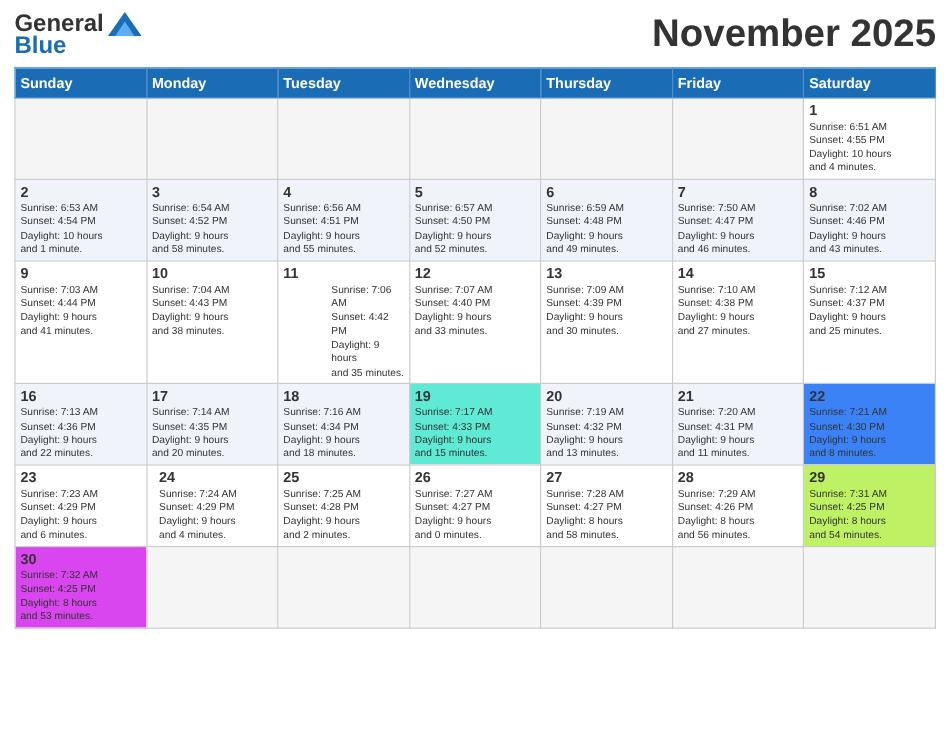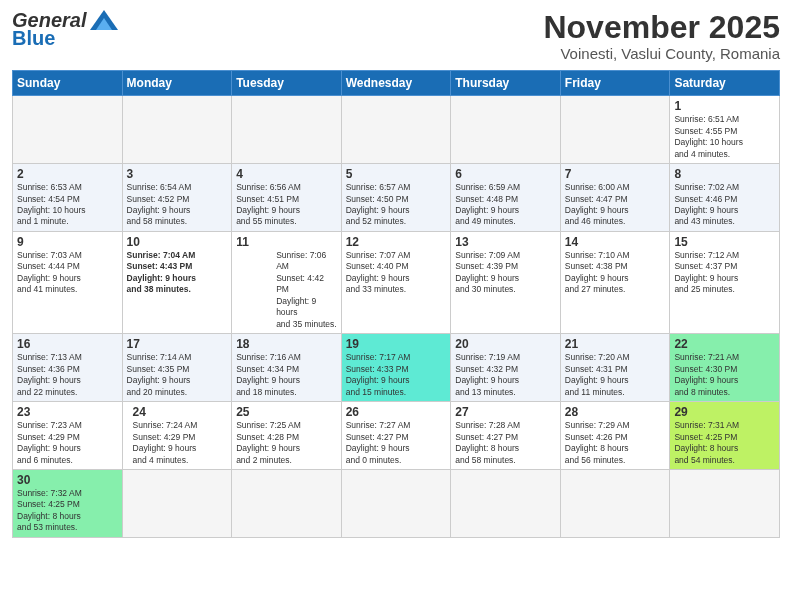--- a/index.html
+++ b/index.html
@@ -84,33 +84,32 @@
       line-height: 1.35;
     }
   </style>
 </head>
 <body>
 
 <div class="page">
   <div class="header">
     <div class="logo">
       <div style="display:flex;align-items:center;gap:4px;">
-        <div style="font-size:20px;font-weight:bold;color:#333;line-height:1;font-style:italic;">
+        <div style="font-size:20px;font-weight:bold;color:#333;line-height:1;">
           <span style="color:#333;">General</span>
         </div>
         <svg width="28" height="20" viewBox="0 0 28 20">
           <polygon points="0,20 14,0 28,20" fill="#1a6db5"></polygon>
           <polygon points="6,20 14,8 22,20" fill="#5aaff0"></polygon>
         </svg>
       </div>
       <div style="font-size:20px;font-weight:bold;color:#1a6db5;line-height:1;margin-top:-2px;">Blue</div>
     </div>
     <div class="title-block">
       <div class="month-title">November 2025</div>
-      <div class="location-title">Voinesti, Vaslui County, Romania</div>
     </div>
   </div>
 
   <table class="calendar">
     <thead>
       <tr>
       <th>Sunday</th>
           <th>Monday</th>
           <th>Tuesday</th>
           <th>Wednesday</th>
@@ -166,21 +165,21 @@
           </td>
           <td style="background: rgb(240, 244, 250);">
             <span class="day-number">6</span>
             <div class="day-info" style="white-space: pre-line;">Sunrise: 6:59 AM
 Sunset: 4:48 PM
 Daylight: 9 hours
 and 49 minutes.</div>
           </td>
           <td style="background: rgb(240, 244, 250);">
             <span class="day-number">7</span>
-            <div class="day-info" style="white-space: pre-line;">Sunrise: 6:00 AM
+            <div class="day-info" style="white-space: pre-line;">Sunrise: 7:50 AM
 Sunset: 4:47 PM
 Daylight: 9 hours
 and 46 minutes.</div>
           </td>
           <td style="background: rgb(240, 244, 250);">
             <span class="day-number">8</span>
             <div class="day-info" style="white-space: pre-line;">Sunrise: 7:02 AM
 Sunset: 4:46 PM
 Daylight: 9 hours
 and 43 minutes.</div>
@@ -189,21 +188,21 @@
         <tr>
           <td style="background: rgb(255, 255, 255);">
             <span class="day-number">9</span>
             <div class="day-info" style="white-space: pre-line;">Sunrise: 7:03 AM
 Sunset: 4:44 PM
 Daylight: 9 hours
 and 41 minutes.</div>
           </td>
           <td style="background: rgb(255, 255, 255);">
             <span class="day-number">10</span>
-            <div class="day-info" style="white-space: pre-line; font-weight: bold;">Sunrise: 7:04 AM
+            <div class="day-info" style="white-space: pre-line;">Sunrise: 7:04 AM
 Sunset: 4:43 PM
 Daylight: 9 hours
 and 38 minutes.</div>
           </td>
           <td style="background: rgb(255, 255, 255);">
             <span class="day-number">11</span>
             <div class="day-info" style="white-space: pre-line; margin-left: 40px;">Sunrise: 7:06 AM
 Sunset: 4:42 PM
 Daylight: 9 hours
 and 35 minutes.</div>
@@ -273,21 +272,21 @@
 Daylight: 9 hours
 and 13 minutes.</div>
           </td>
           <td style="background: rgb(240, 244, 250);">
             <span class="day-number">21</span>
             <div class="day-info" style="white-space: pre-line;">Sunrise: 7:20 AM
 Sunset: 4:31 PM
 Daylight: 9 hours
 and 11 minutes.</div>
           </td>
-          <td style="background: #86efac; margin-left: 24px;">
+          <td style="background: #3b82f6; margin-left: 24px;">
             <span class="day-number">22</span>
             <div class="day-info" style="white-space: pre-line;">Sunrise: 7:21 AM
 Sunset: 4:30 PM
 Daylight: 9 hours
 and 8 minutes.</div>
           </td>
         </tr>
         <tr>
           <td style="background: rgb(255, 255, 255);">
             <span class="day-number">23</span>
@@ -333,21 +332,21 @@
           </td>
           <td style="background: #bef264;">
             <span class="day-number">29</span>
             <div class="day-info" style="white-space: pre-line;">Sunrise: 7:31 AM
 Sunset: 4:25 PM
 Daylight: 8 hours
 and 54 minutes.</div>
           </td>
         </tr>
         <tr>
-          <td style="background: #86efac;">
+          <td style="background: #d946ef;">
             <span class="day-number">30</span>
             <div class="day-info" style="white-space: pre-line;">Sunrise: 7:32 AM
 Sunset: 4:25 PM
 Daylight: 8 hours
 and 53 minutes.</div>
           </td>
           <td class="empty" style="background: rgb(245, 245, 245);"></td>
           <td class="empty" style="background: rgb(245, 245, 245);"></td>
           <td class="empty" style="background: rgb(245, 245, 245);"></td>
           <td class="empty" style="background: rgb(245, 245, 245);"></td>

